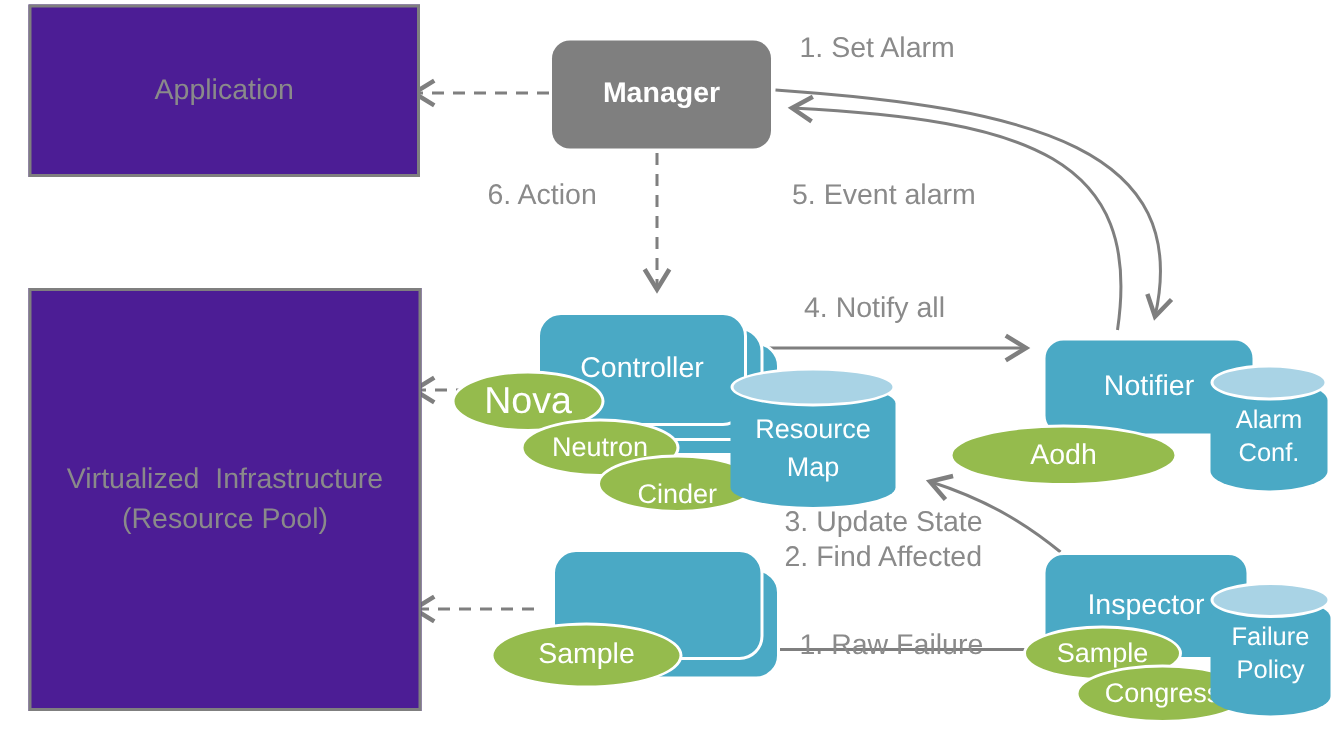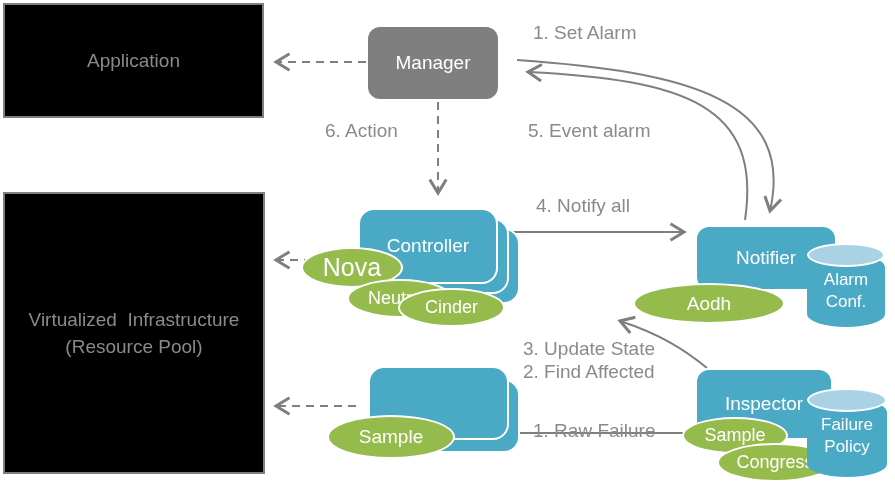--- a/index.html
+++ b/index.html
@@ -13,23 +13,23 @@
   }
   * { margin:0; padding:0; box-sizing:border-box; }
   html,body { background:#fff; }
   body { font-family:"Liberation Sans", sans-serif; }
   .stage { position:relative; width:895px; height:489px; background:#fff; overflow:hidden; }
 
   .connectors { position:absolute; left:0; top:0; width:895px; height:489px; z-index:1; }
   .connector { fill:none; stroke:var(--line,#7f7f7f); stroke-width:2; }
   .dashed { stroke-dasharray:8 6; }
 
-  .plain-box { position:absolute; background:#000000; border:2px solid var(--box_border,#7f7f7f);
+  .plain-box { position:absolute; background:#4c1d95; border:2px solid var(--box_border,#7f7f7f);
     color:var(--label_text,#8a8a8a); font-size:19px; display:flex; flex-direction:column;
-    align-items:center; justify-content:center; text-align:center; z-index:2; line-height:27px; }
+    align-items:center; justify-content:center; text-align:center; z-index:2; line-height:27px;margin-left:16px; }
   .plain-box span { white-space:pre; }
 
   .mgr { position:absolute; background:var(--gray_fill,#7f7f7f); border-radius:12px; color:#fff;
     font-size:19px; display:flex; align-items:center; justify-content:center; z-index:2; }
 
   .card { position:absolute; background:var(--blue,#4aa9c5); border:2.5px solid #fff;
     border-radius:16px; color:#fff; font-size:19px; display:flex; align-items:center;
     justify-content:center; }
 
   .bubble { position:absolute; background:var(--green,#95bb4d); border:2.5px solid #fff;
@@ -72,21 +72,21 @@
 
   <div class="plain-box" style="left:3px; top:3px; width:261px; height:115px;">
     <span>Application</span>
   </div>
 
   <div class="plain-box" style="left:3px; top:192px; width:262px; height:282px;">
     <span>Virtualized  Infrastructure</span>
     <span>(Resource Pool)</span>
   </div>
 
-  <div class="mgr" style="left:368px; top:27px; width:130px; height:72px;">
+  <div class="mgr" style="left:368px; top:27px; width:146px; height:72px;font-weight:bold;">
     <span>Manager</span>
   </div>
 
   <div class="card" style="left:380px; top:228px; width:140px; height:76px; z-index:2;"></div>
   <div class="card" style="left:369px; top:218px; width:140px; height:76px; z-index:3;"></div>
   <div class="card" style="left:358px; top:208px; width:140px; height:76px; z-index:4;">
     <span>Controller</span>
   </div>
 
   <div class="card" style="left:379px; top:379px; width:141px; height:74px; z-index:2;"></div>
@@ -98,36 +98,44 @@
   <div class="card" style="left:695px; top:368px; width:138px; height:72px; border-radius:14px; z-index:4;">
     <span>Inspector</span>
   </div>
 
   <div class="bubble" style="left:301px; top:247px; width:102px; height:41px; z-index:5; font-size:25px;">
     <span>Nova</span>
   </div>
   <div class="bubble" style="left:347px; top:279px; width:106px; height:39px; z-index:6;">
     <span>Neutron</span>
   </div>
-  <div class="bubble" style="left:398px; top:288px; width:107px; height:39px; z-index:7;">
+  <div class="bubble" style="left:398px; top:303px; width:107px; height:39px; z-index:7;align-items:flex-end;">
     <span>Cinder</span>
   </div>
   <div class="bubble" style="left:327px; top:415px; width:128px; height:44px; z-index:5; font-size:19px;">
     <span>Sample</span>
   </div>
   <div class="bubble" style="left:633px; top:283px; width:152px; height:41px; z-index:5; font-size:19px;">
     <span>Aodh</span>
   </div>
   <div class="bubble" style="left:682px; top:417px; width:106px; height:37px; z-index:5;">
     <span>Sample</span>
   </div>
   <div class="bubble" style="left:717px; top:443px; width:116px; height:39px; z-index:6;">
     <span>Congress</span>
   </div>
 
+  <div class="cylinder" style="left:487px; top:245px; width:110px; height:93px;">
+    <div class="cyl-body"></div>
+    <div class="cyl-top" style="height:26px;"></div>
+    <div class="cyl-label" style="top:29px; font-size:18px; line-height:25px;">
+      <span>Resource</span>
+      <span>Map</span>
+    </div>
+  </div>
 
   <div class="cylinder" style="left:807px; top:243px; width:78px; height:84px;">
     <div class="cyl-body"></div>
     <div class="cyl-top"></div>
     <div class="cyl-label">
       <span>Alarm</span>
       <span>Conf.</span>
     </div>
   </div>
 

